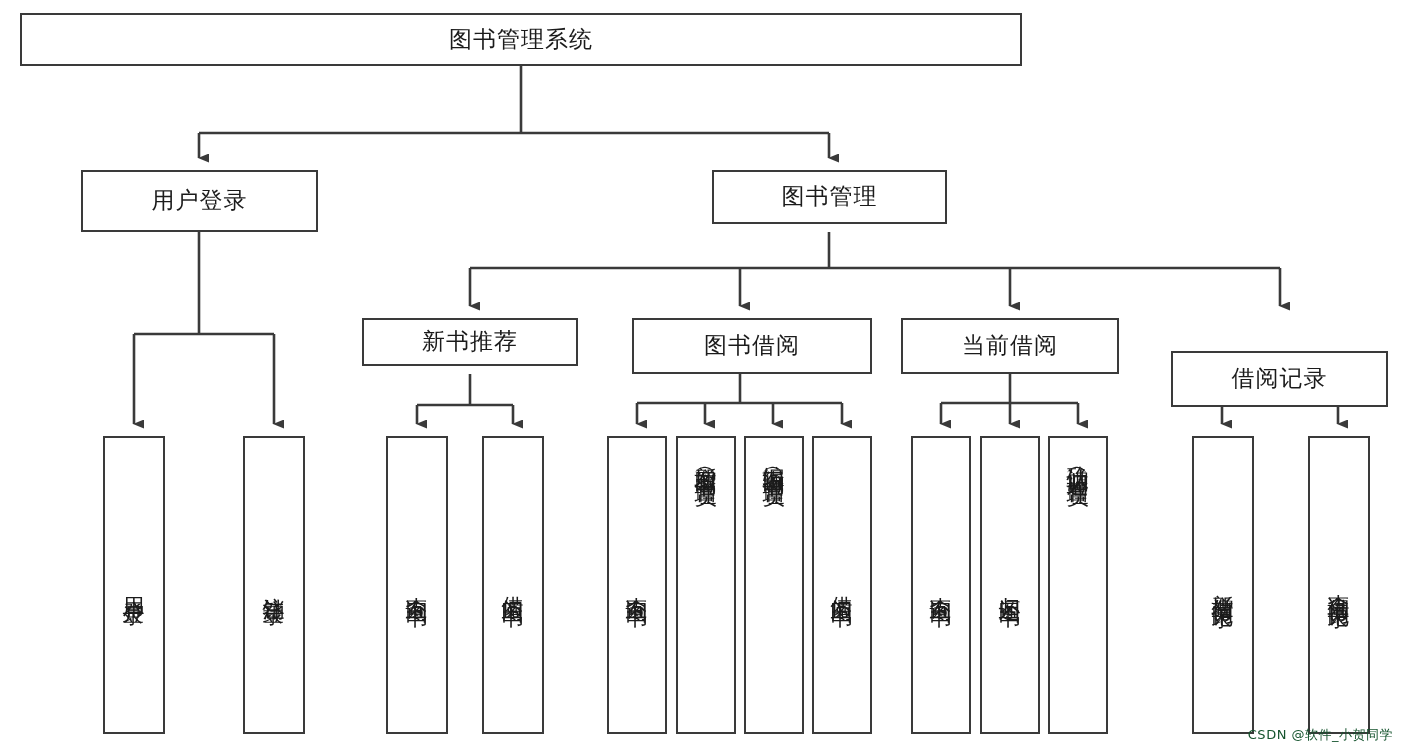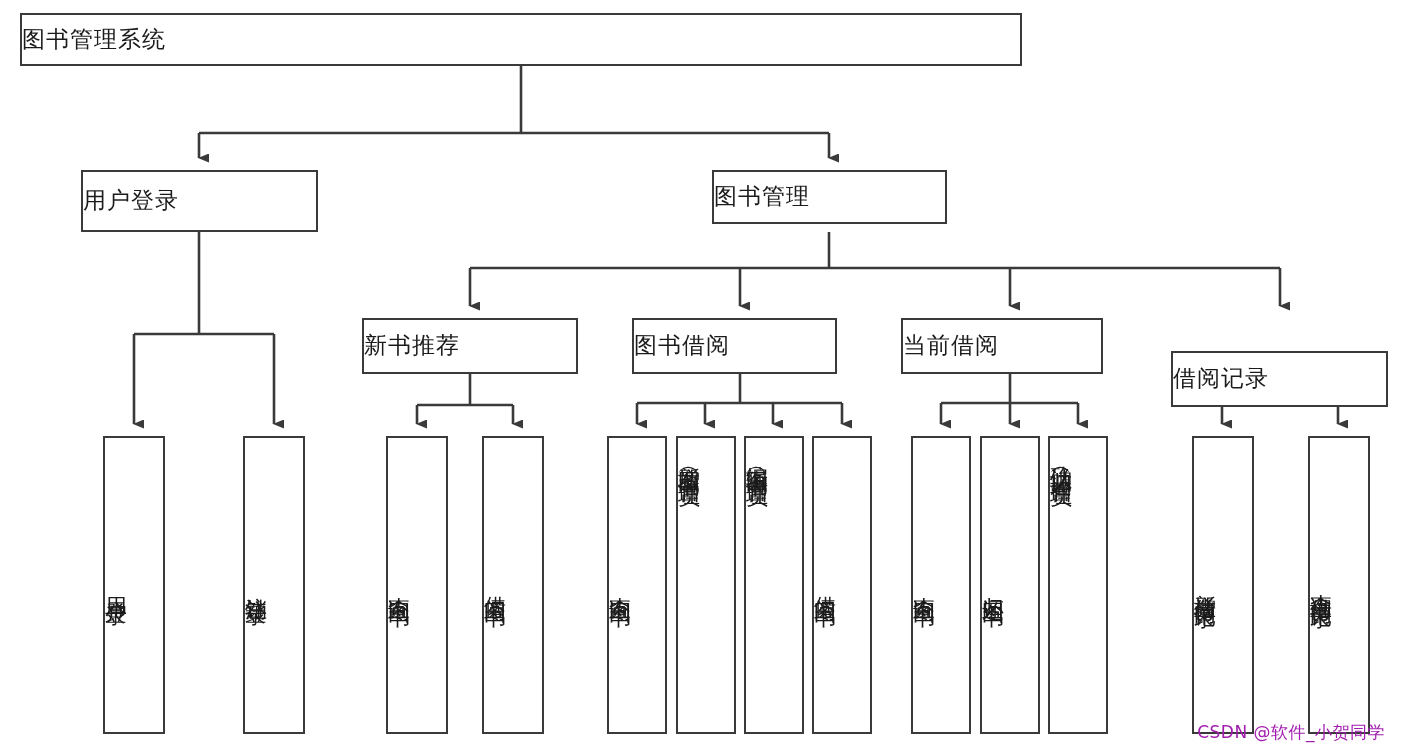--- a/index.html
+++ b/index.html
@@ -26,20 +26,21 @@
     height: 747px;
     pointer-events: none;
   }
   .node {
     position: absolute;
     box-sizing: border-box;
     background: #ffffff;
     border: 2px solid #3a3a3a;
     display: flex;
     align-items: center;
+    justify-content: center;
     color: #1b1b1b;
     z-index: 2;
   }
   .node-h {
     font-size: 23px;
     letter-spacing: 1px;
     line-height: 1.1;
   }
   .node-v {
     font-size: 22px;
@@ -51,24 +52,24 @@
     letter-spacing: 3px;
     line-height: 1.05;
     white-space: nowrap;
     display: block;
   }
   .node-v.align-top {
     align-items: flex-start;
   }
   .watermark {
     position: absolute;
-    right: 20px;
+    right: 12px;
     bottom: 3px;
-    font-size: 17px;
-    color: #a21caf;
+    font-size: 13px;
+    color: #14532d;
     letter-spacing: 0.5px;
     white-space: nowrap;
     z-index: 5;
   }
 </style>
 </head>
 <body>
 
 <div id="diagram-canvas">
 
@@ -129,27 +130,27 @@
     <span>图书管理系统</span>
   </div>
 
   <div class="node node-h" style="left:81px; top:170px; width:237px; height:62px;">
     <span>用户登录</span>
   </div>
   <div class="node node-h" style="left:712px; top:170px; width:235px; height:54px;">
     <span>图书管理</span>
   </div>
 
-  <div class="node node-h" style="left:362px; top:318px; width:216px; height:56px;">
+  <div class="node node-h" style="left:362px; top:318px; width:216px; height:48px;">
     <span>新书推荐</span>
   </div>
-  <div class="node node-h" style="left:632px; top:318px; width:205px; height:56px;">
+  <div class="node node-h" style="left:632px; top:318px; width:240px; height:56px;">
     <span>图书借阅</span>
   </div>
-  <div class="node node-h" style="left:901px; top:318px; width:202px; height:56px;">
+  <div class="node node-h" style="left:901px; top:318px; width:218px; height:56px;">
     <span>当前借阅</span>
   </div>
   <div class="node node-h" style="left:1171px; top:318px; width:217px; height:56px;margin-top:33px;">
     <span>借阅记录</span>
   </div>
 
   <div class="node node-v" style="left:103px; top:436px; width:62px; height:298px;">
     <span class="vlabel">用户登录</span>
   </div>
   <div class="node node-v" style="left:243px; top:436px; width:62px; height:298px;">

